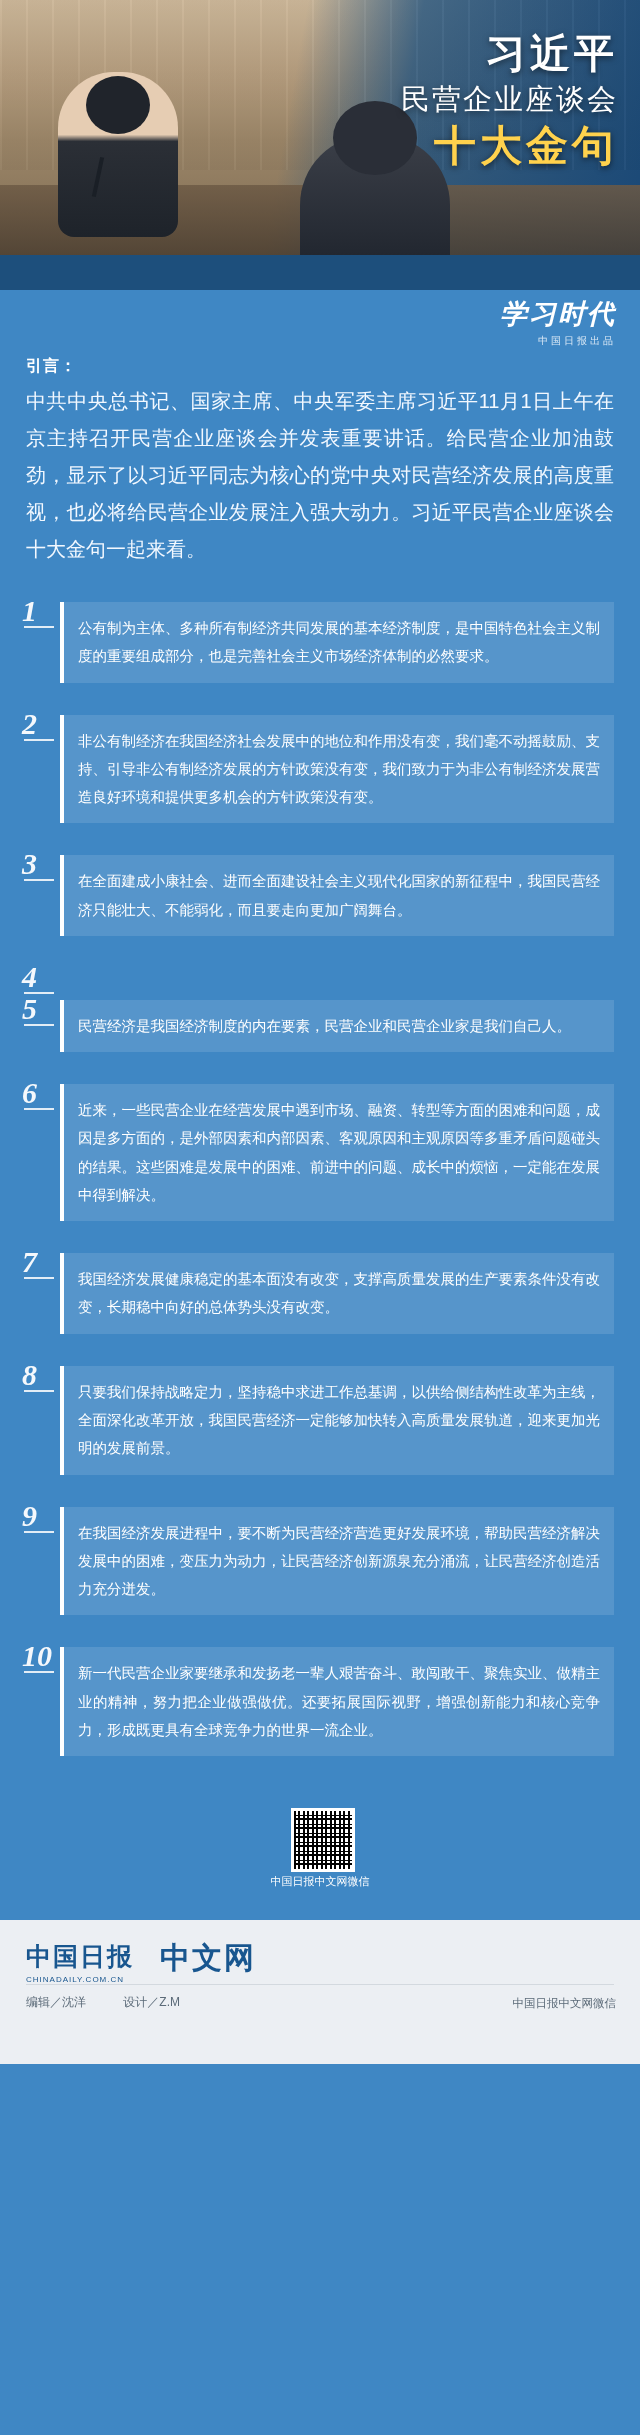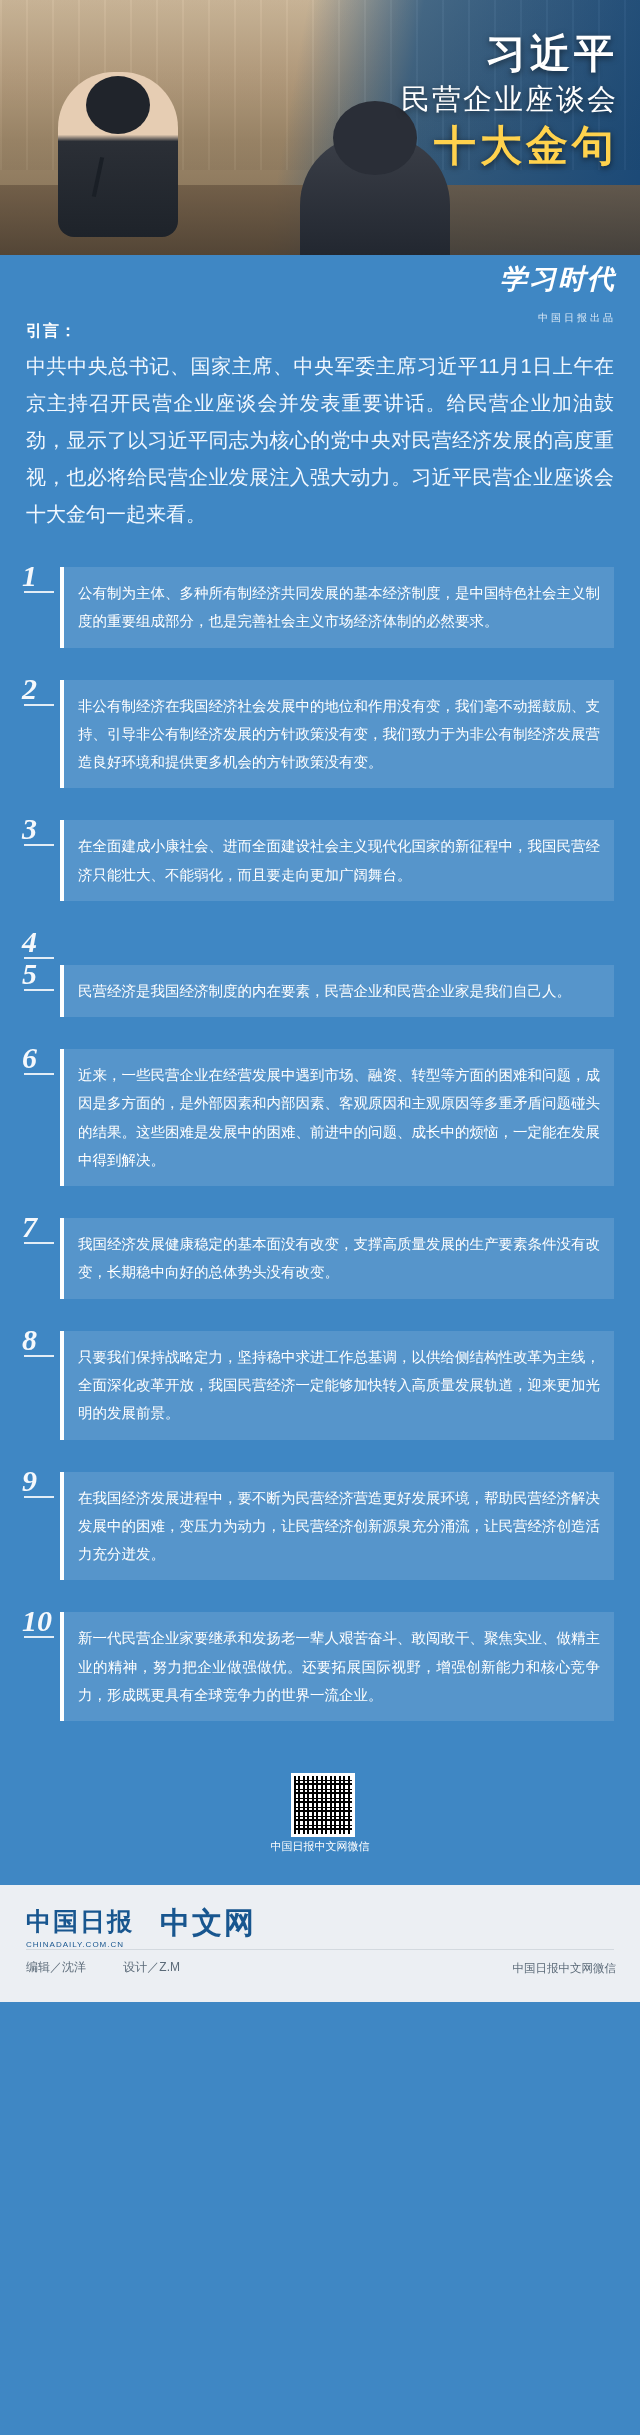--- a/index.html
+++ b/index.html
@@ -13,21 +13,21 @@
     width:640px;
     min-height:2435px;
     background:linear-gradient(180deg,#3f87c4 0%, #3f87c4 60%, #3f87c4 100%);
     background-color:#3f87c4;
     overflow:hidden;
   }
   
   .hero{
     position:relative;
     width:640px;
-    height:255px;
+    height:290px;
     background:#1d4f7c;
     overflow:hidden;
   }
   .hero .photo{
     position:absolute;
     left:0; top:0;
     width:640px; height:255px;
     background:
       linear-gradient(100deg, rgba(60,110,150,0.0) 0%, rgba(30,80,125,0.0) 45%, rgba(25,80,130,0.75) 62%, rgba(20,70,120,0.95) 100%),
       linear-gradient(180deg,#cdb89a 0%,#b79f80 28%,#9c8668 55%,#7c6a52 100%);
@@ -116,21 +116,21 @@
     font-size:27px;
     font-weight:bold;
     color:#ffffff;
     font-style:italic;
     letter-spacing:2px;
   }
   .brandbar .brand .b2{
     font-size:10px;
     color:#dbe9f6;
     letter-spacing:3px;
-    margin-top:14px;
+    margin-top:2px;
   }
   
   .intro{
     padding:4px 26px 18px 26px;
     color:#ffffff;
   }
   .intro .lead{
     font-size:16px;
     font-weight:bold;
     margin-bottom:6px;
@@ -207,21 +207,21 @@
   .qrzone .qrcap{
     position:absolute;
     left:0;right:0;top:72px;
     text-align:center;
     font-size:11px;
     color:#ffffff;
   }
   .footbar{
     position:relative;
     width:640px;
-    height:117px;
+    height:144px;
     background:#eceff3;
   }
   .footbar .logo{
     position:absolute;
     left:26px; top:20px;
   }
   .footbar .logo .cn{
     font-size:25px;
     font-weight:bold;
     color:#18568f;

